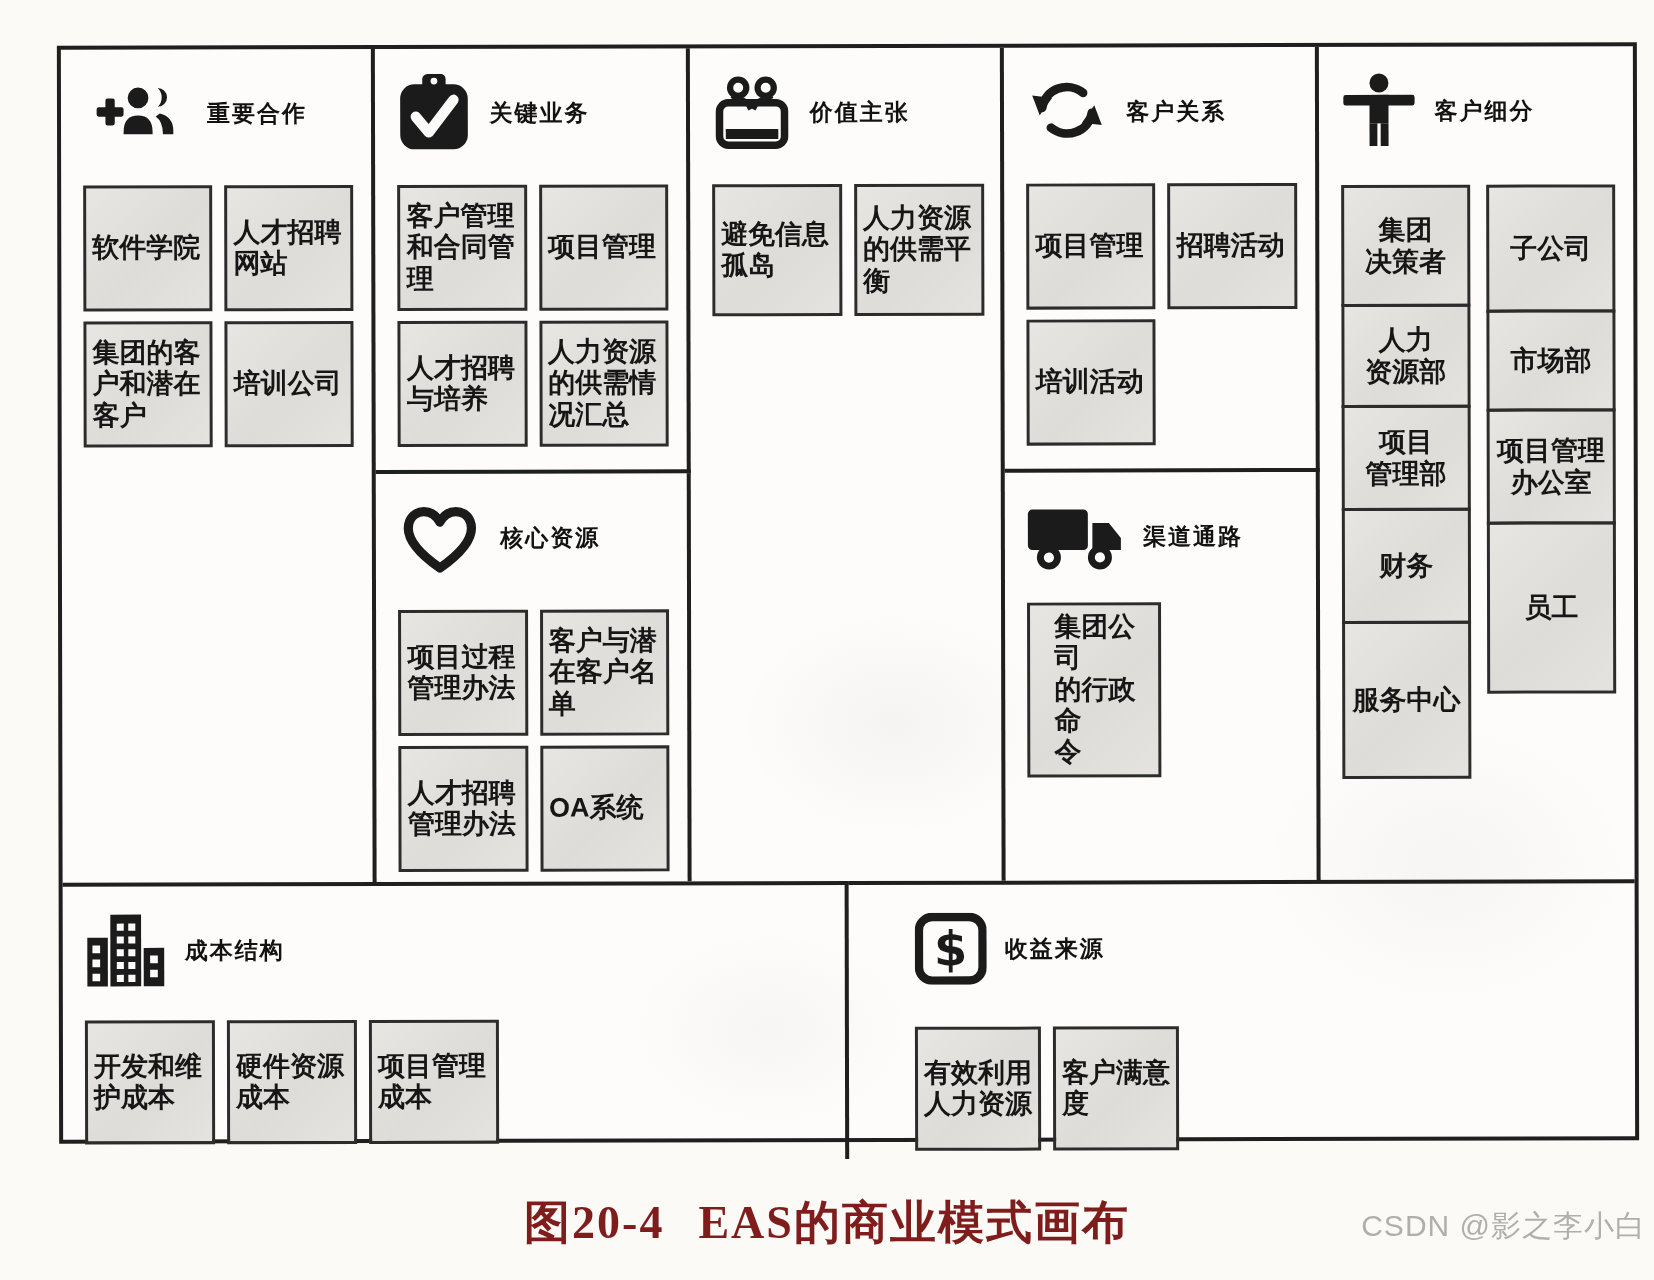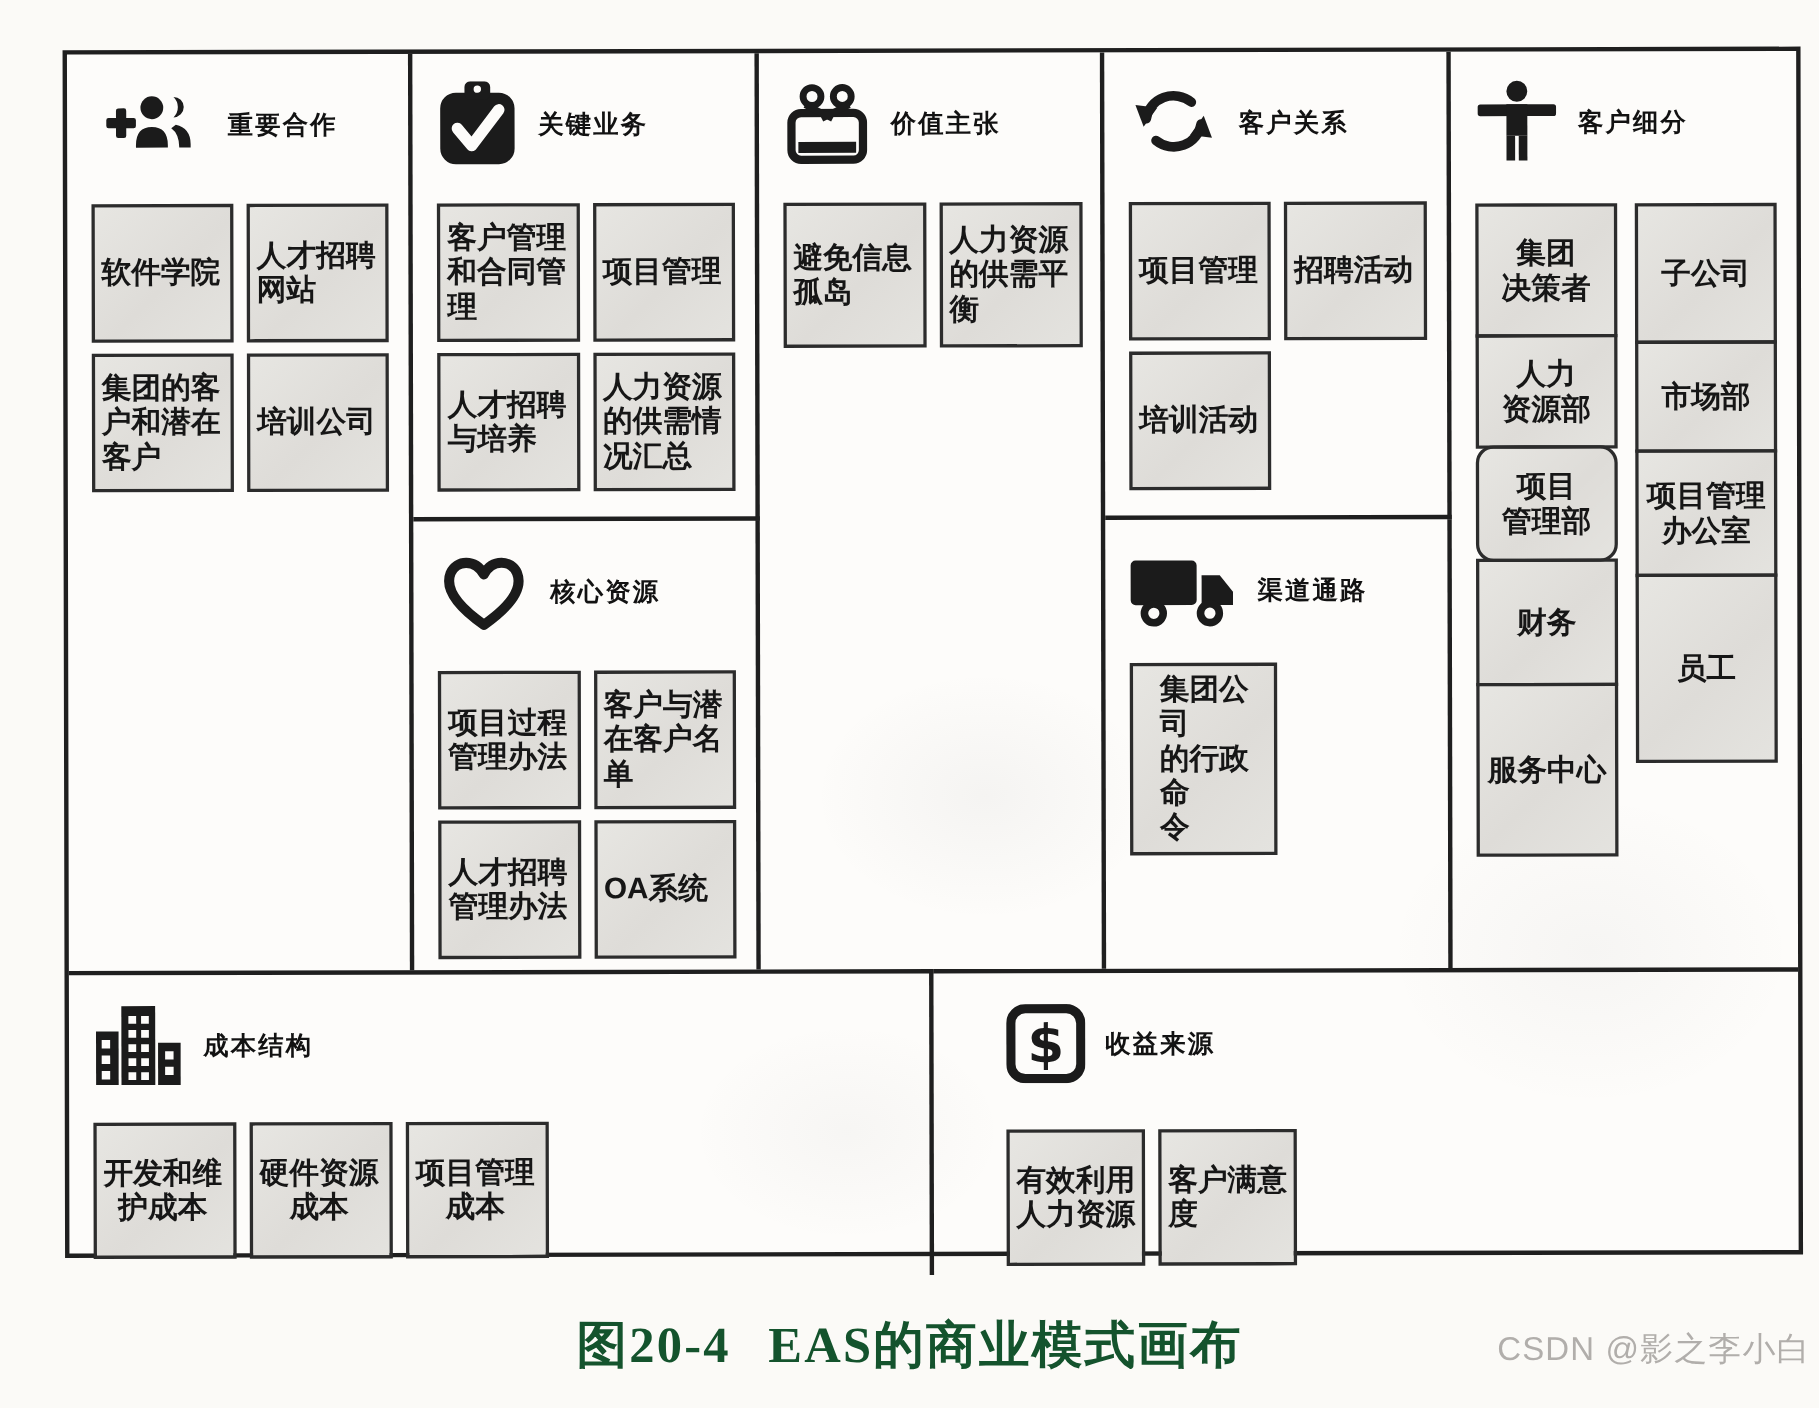--- a/index.html
+++ b/index.html
@@ -51,51 +51,51 @@
     background:linear-gradient(135deg,#e7e6e2 0%,#dedcd8 55%,#e4e3df 100%);
     border:3px solid var(--box-border);
     padding:6px 6px;
     display:flex;align-items:center;
     font-size:27px;font-weight:700;line-height:1.16;
     white-space:pre-line;color:#161616;
   }
   .sec-vp .items2{grid-template-columns:130px 130px;}
   .sec-vp .box{min-height:132px;}
   .sec-ch .box{width:134px;min-height:130px;margin-top:24px;padding-left:24px;}
-  .sec-cost .items-row .box{width:130px;min-height:124px;text-align:center;}
+  .sec-cost .items-row .box{width:130px;min-height:124px;}
   .sec-rev .items-row{margin-top:36px;margin-left:12px;}
   .sec-rev .items-row .box{width:126px;min-height:124px;}
 
   
   .seg-cols{display:grid;grid-template-columns:1fr 1fr;column-gap:16px;margin-top:32px;}
   .seg-col{display:flex;flex-direction:column;}
   .cell{
     border:3px solid var(--box-border);
     margin-top:-3px;
     background:linear-gradient(135deg,#e7e6e2 0%,#dedcd8 55%,#e4e3df 100%);
     display:flex;align-items:center;justify-content:center;
     text-align:center;font-size:27px;font-weight:700;line-height:1.2;
     white-space:pre-line;padding:4px;color:#161616;
   }
   .cell:first-child{margin-top:0;}
   .seg-left .cell:nth-child(1){height:122px;}
   .seg-left .cell:nth-child(2){height:104px;}
-  .seg-left .cell:nth-child(3){height:106px;border-radius:16px;}
+  .seg-left .cell:nth-child(3){height:106px;}
   .seg-left .cell:nth-child(4){height:116px;}
   .seg-left .cell:nth-child(5){height:158px;}
   .seg-right .cell:nth-child(1){height:128px;}
   .seg-right .cell:nth-child(2){height:102px;}
   .seg-right .cell:nth-child(3){height:116px;}
   .seg-right .cell:nth-child(4){height:172px;}
 
   .caption{
     position:absolute;left:0;top:1192px;width:1654px;
     display:flex;justify-content:center;gap:34px;
     font-family:"Liberation Serif","DejaVu Serif",serif;
-    font-size:46px;font-weight:700;color:#14532d;letter-spacing:2px;
+    font-size:46px;font-weight:700;color:#7f1d1d;letter-spacing:2px;
   }
   .watermark{
     position:absolute;right:8px;top:1206px;
     font-size:30px;color:#b1aeab;letter-spacing:1px;
   }
 </style>
 </head>
 <body>
 
 <div class="page">

